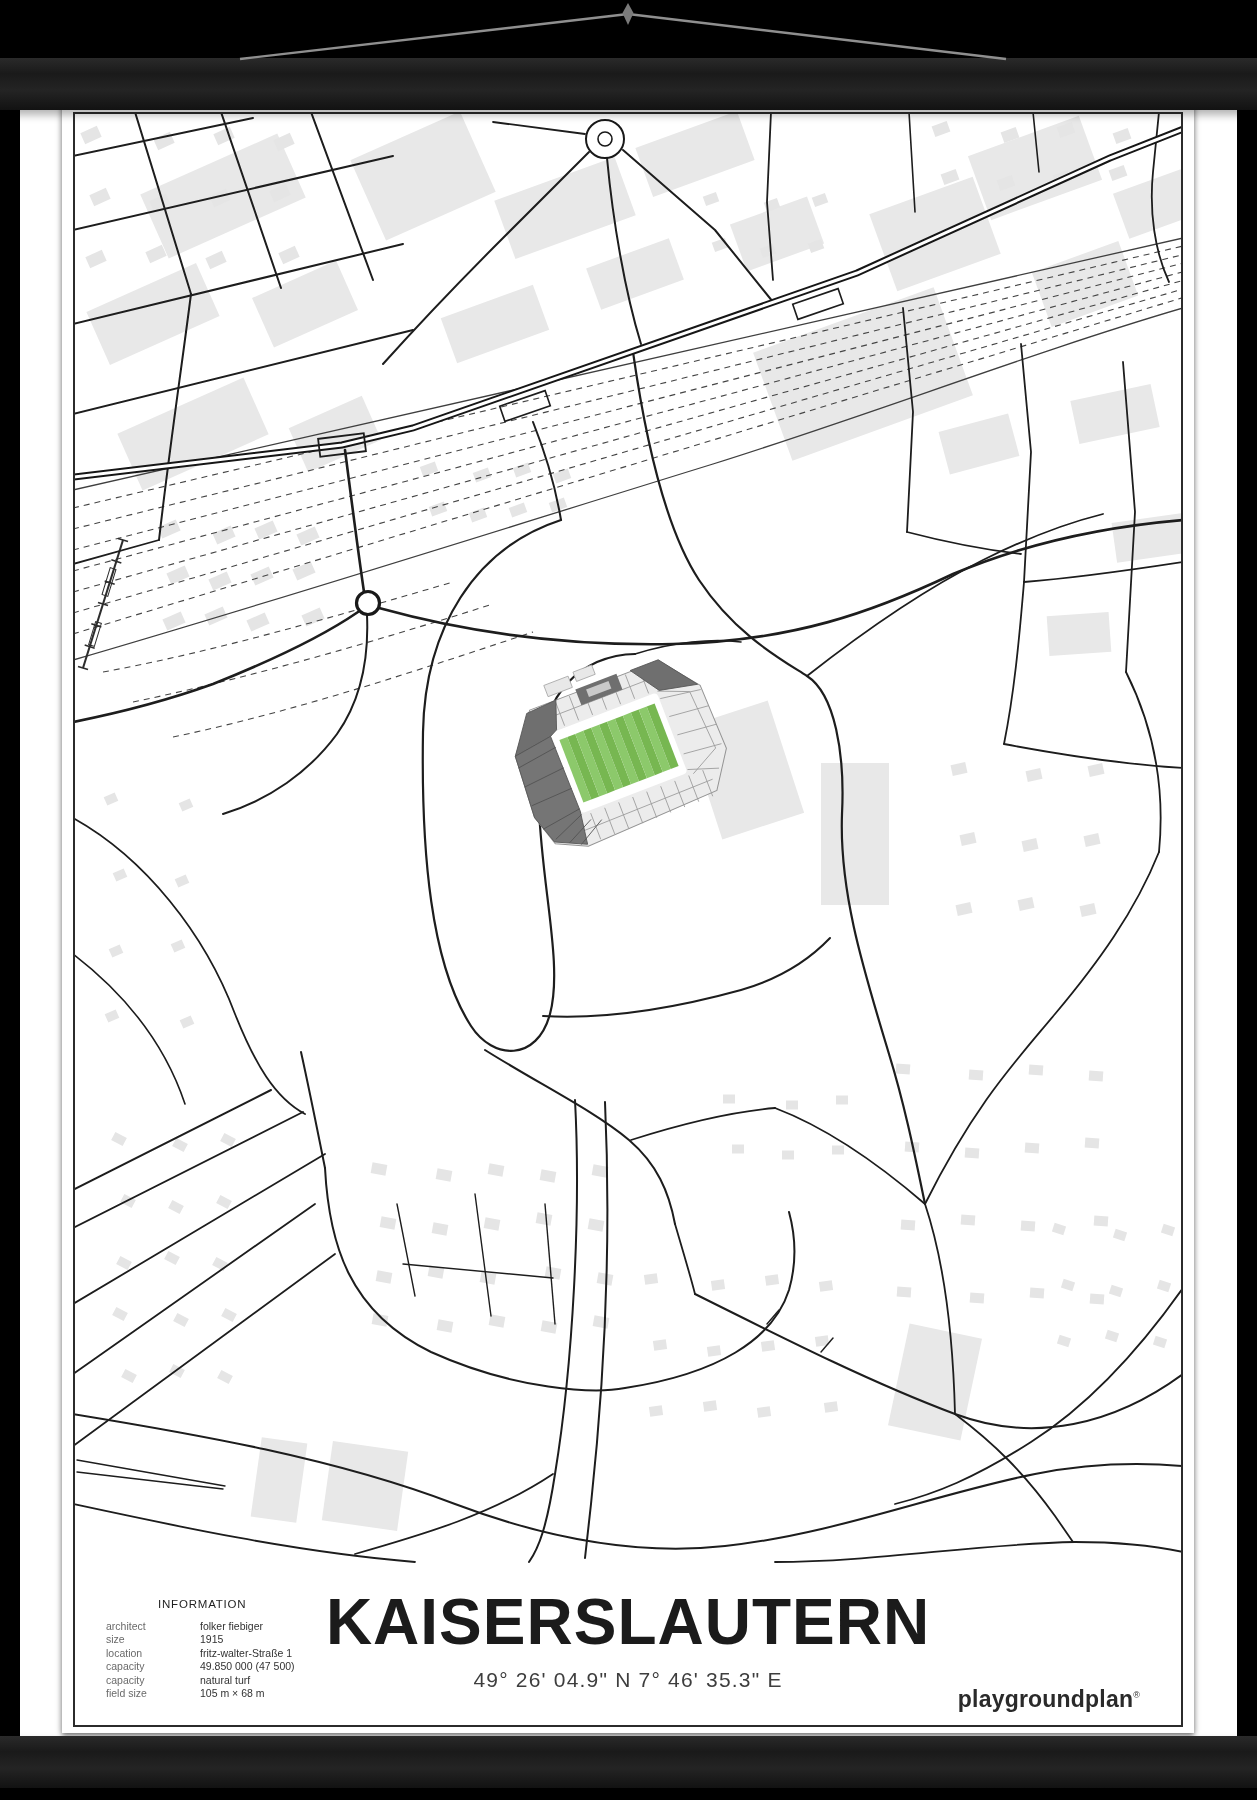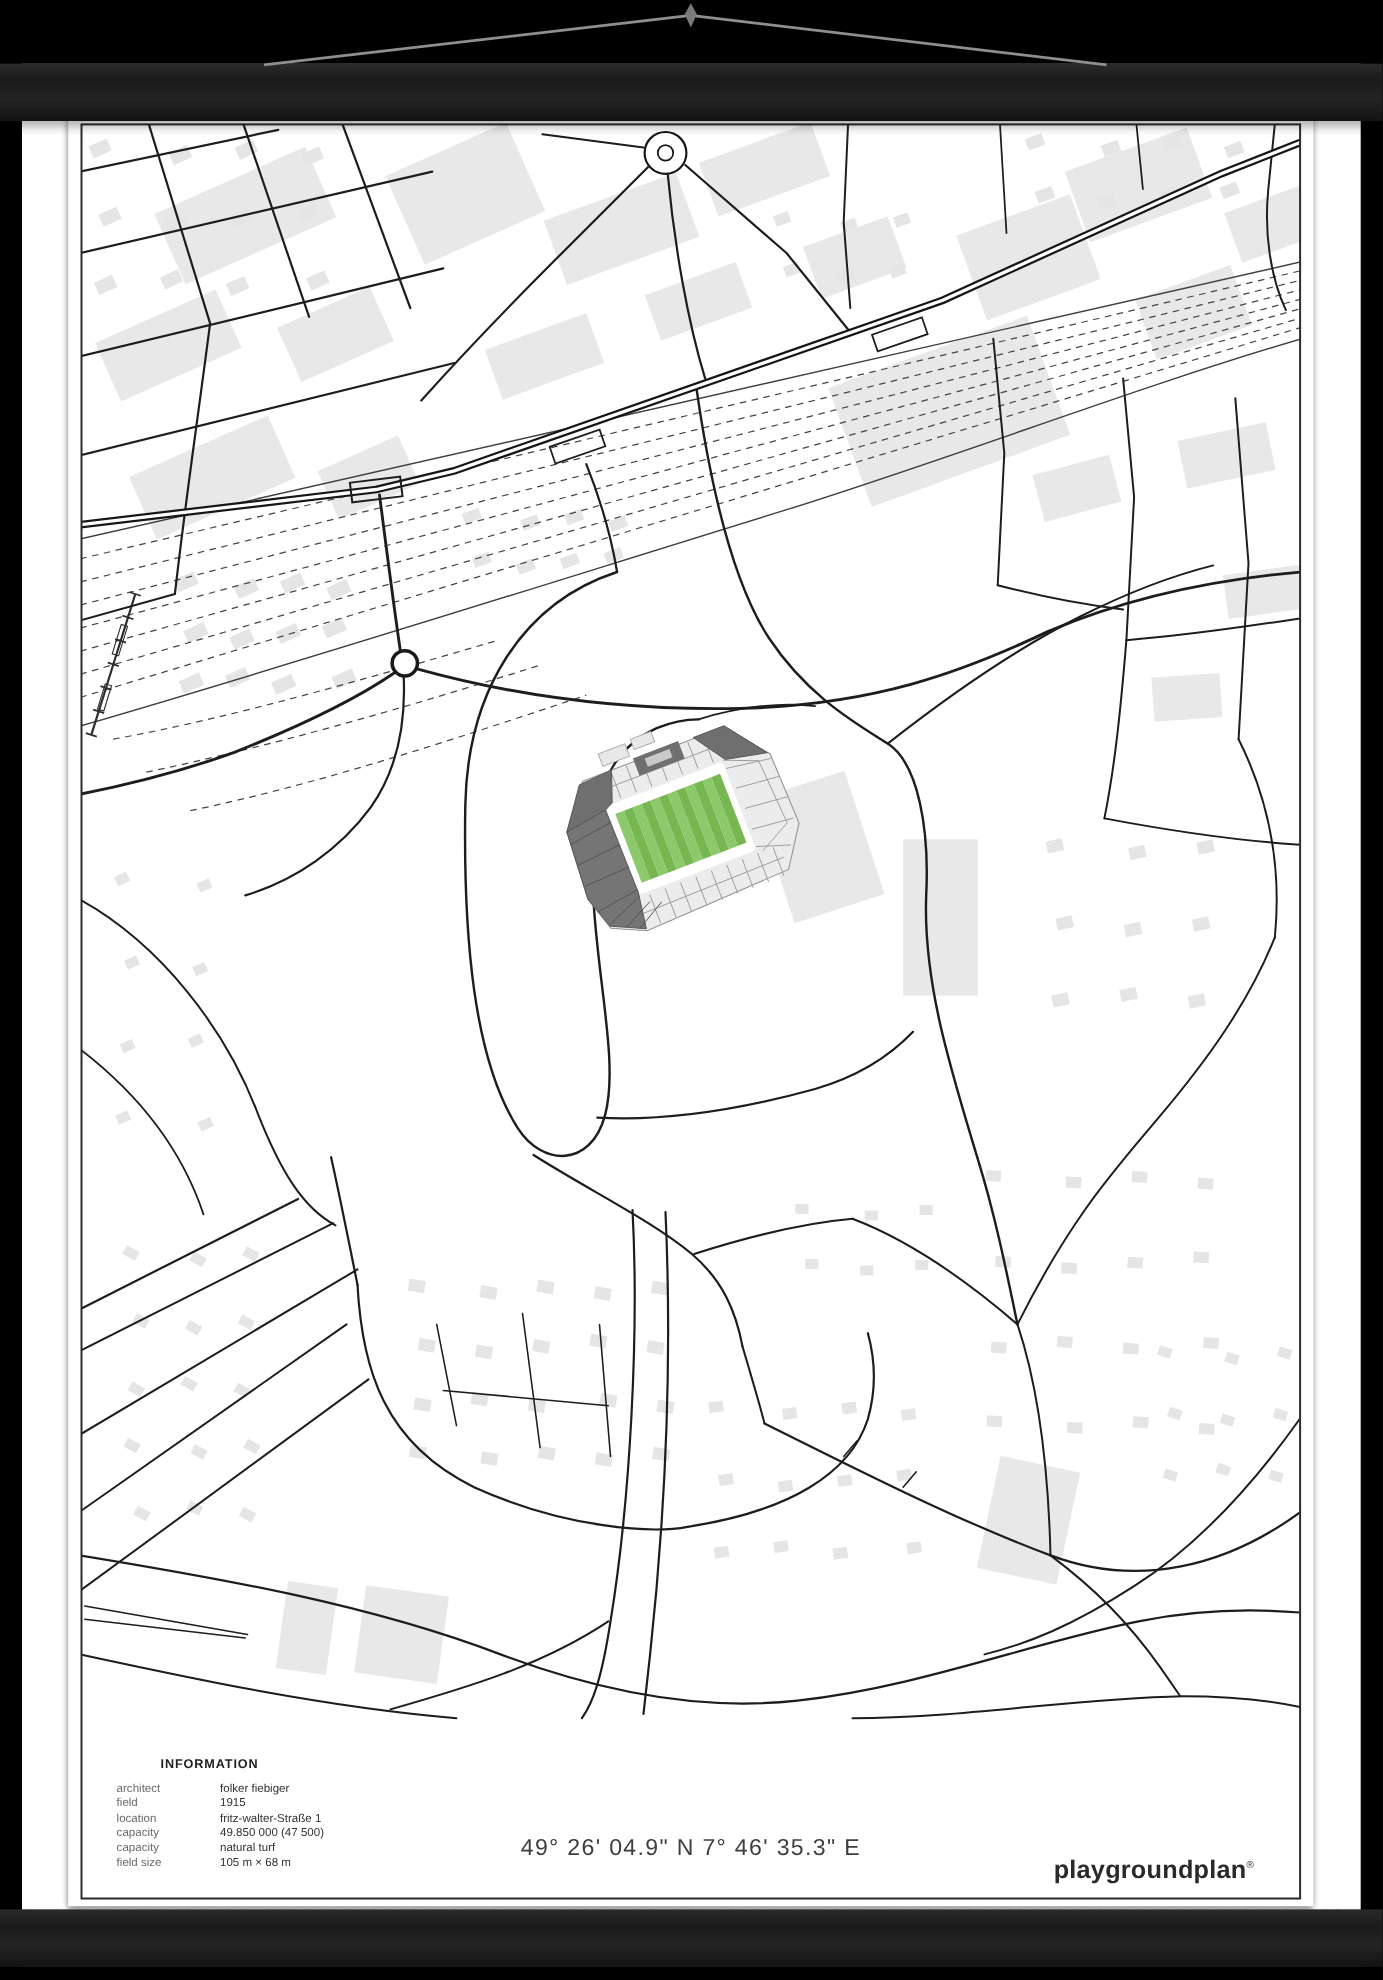--- a/index.html
+++ b/index.html
@@ -12,21 +12,21 @@
           repeating-linear-gradient(92deg, rgba(255,255,255,.05) 0 3px, rgba(0,0,0,.30) 3px 5px, rgba(255,255,255,0) 5px 12px),
           repeating-linear-gradient(88deg, rgba(0,0,0,.25) 0 2px, rgba(255,255,255,0) 2px 9px);
         background-blend-mode:normal,overlay,overlay;
         box-shadow:0 5px 8px rgba(0,0,0,.30);}
   .rail.top{top:58px;} .rail.bottom{top:1736px;}
   .string-svg{position:absolute;left:0;top:0;}
   .paper{position:absolute;left:62px;top:86px;width:1132px;height:1647px;background:#fff;
          box-shadow:0 3px 5px rgba(0,0,0,.45), 3px 0 5px rgba(0,0,0,.10), -3px 0 5px rgba(0,0,0,.10);}
   .map-frame{position:absolute;left:11px;top:26px;width:1110px;height:1615px;}
   .map-frame svg{display:block;}
-  .info-heading{position:absolute;left:36px;top:1512px;font-size:11.5px;font-weight:bold;
+  .info-heading{position:absolute;left:48px;top:1512px;font-size:11.5px;font-weight:normal;
                 letter-spacing:.8px;color:#1f1f1f;padding-left:48px;}
   .info-table{position:absolute;left:44px;top:1534px;font-size:10.5px;line-height:13.4px;color:#333;}
   .info-row{display:flex;}
   .info-label{width:94px;color:#6a6a6a;}
   .info-value{color:#323232;}
   .poster-title{position:absolute;left:0;width:100%;top:1504px;text-align:center;
                 font-size:64px;font-weight:600;letter-spacing:1px;color:#1b1b1b;line-height:1;}
   .poster-coords{position:absolute;left:0;width:100%;top:1582px;text-align:center;
                  font-size:21px;letter-spacing:1.2px;color:#3e3e3e;}
   .brand{position:absolute;right:54px;top:1600px;font-size:23px;font-weight:700;color:#2a2a2a;
@@ -394,41 +394,42 @@
     </div>
 
     <div class="info-heading">INFORMATION</div>
 
     <div class="info-table">
       <div class="info-row">
         <span class="info-label">architect</span>
         <span class="info-value">folker fiebiger</span>
       </div>
       <div class="info-row">
-        <span class="info-label">field</span>
+        <span class="info-label">size</span>
         <span class="info-value">1915</span>
       </div>
       <div class="info-row">
         <span class="info-label">location</span>
         <span class="info-value">fritz-walter-Straße 1</span>
       </div>
       <div class="info-row">
         <span class="info-label">capacity</span>
         <span class="info-value">49.850 000 (47 500)</span>
       </div>
       <div class="info-row">
         <span class="info-label">capacity</span>
         <span class="info-value">natural turf</span>
       </div>
       <div class="info-row">
         <span class="info-label">field size</span>
         <span class="info-value">105 m × 68 m</span>
       </div>
     </div>
 
+    <div class="poster-title">KAISERSLAUTERN</div>
     <div class="poster-coords">49° 26' 04.9" N  7° 46' 35.3" E</div>
     <div class="brand"><span>playgroundplan</span><span class="brand-mark">®</span></div>
   </div>
 
   <div class="rail top"></div>
   <div class="rail bottom"></div>
 
   <svg class="string-svg" width="1257" height="72">
     <line x1="628" y1="14" x2="240" y2="59" stroke="#8f8f8f" stroke-width="2.4"></line>
     <line x1="628" y1="14" x2="1006" y2="59" stroke="#8f8f8f" stroke-width="2.4"></line>

